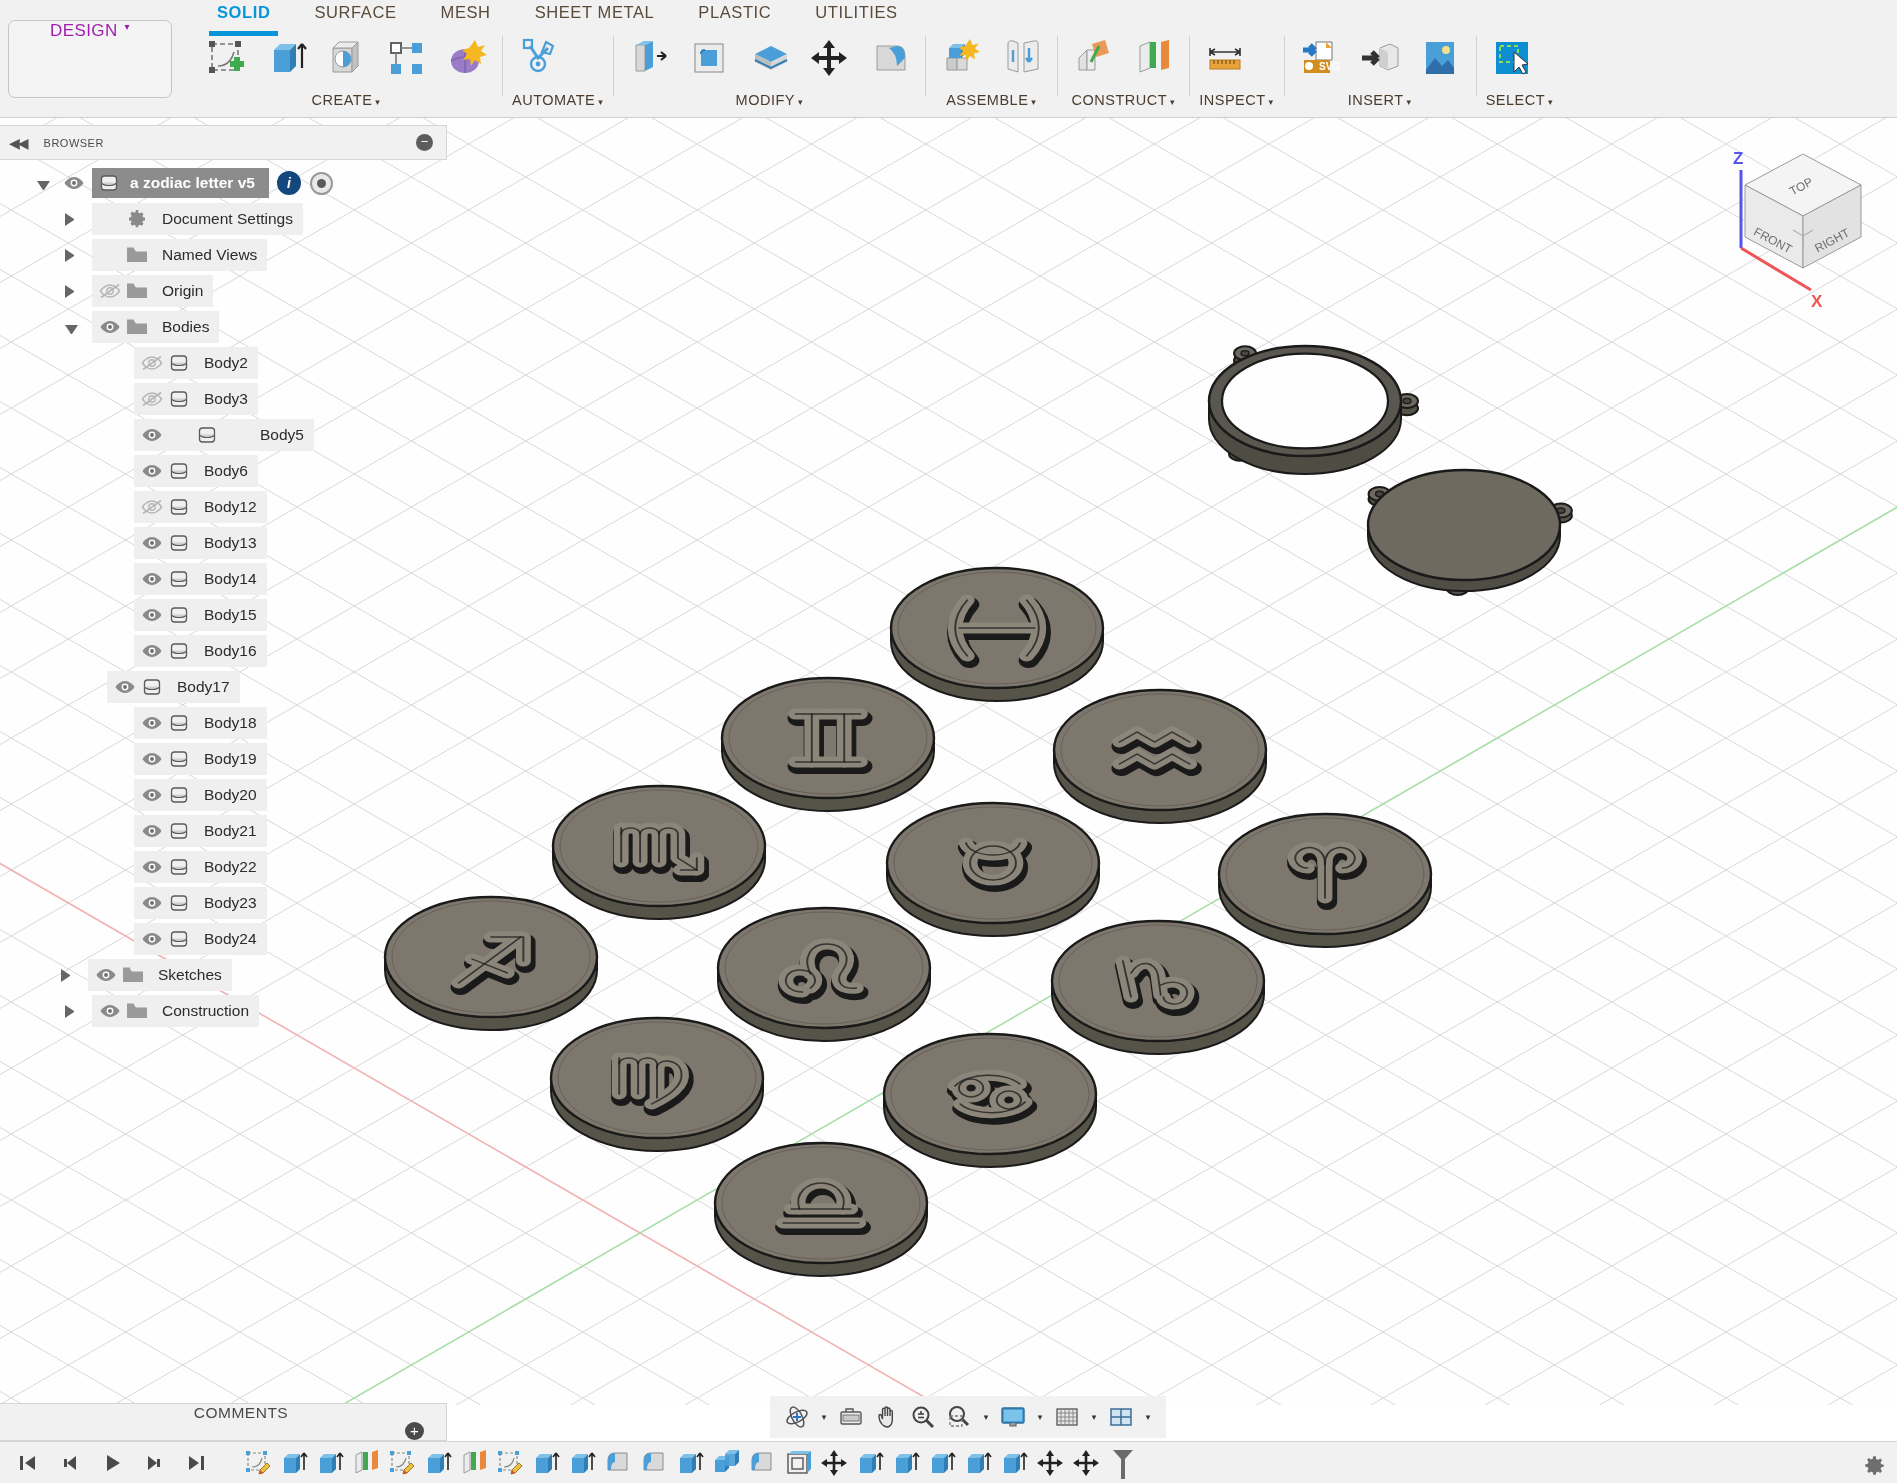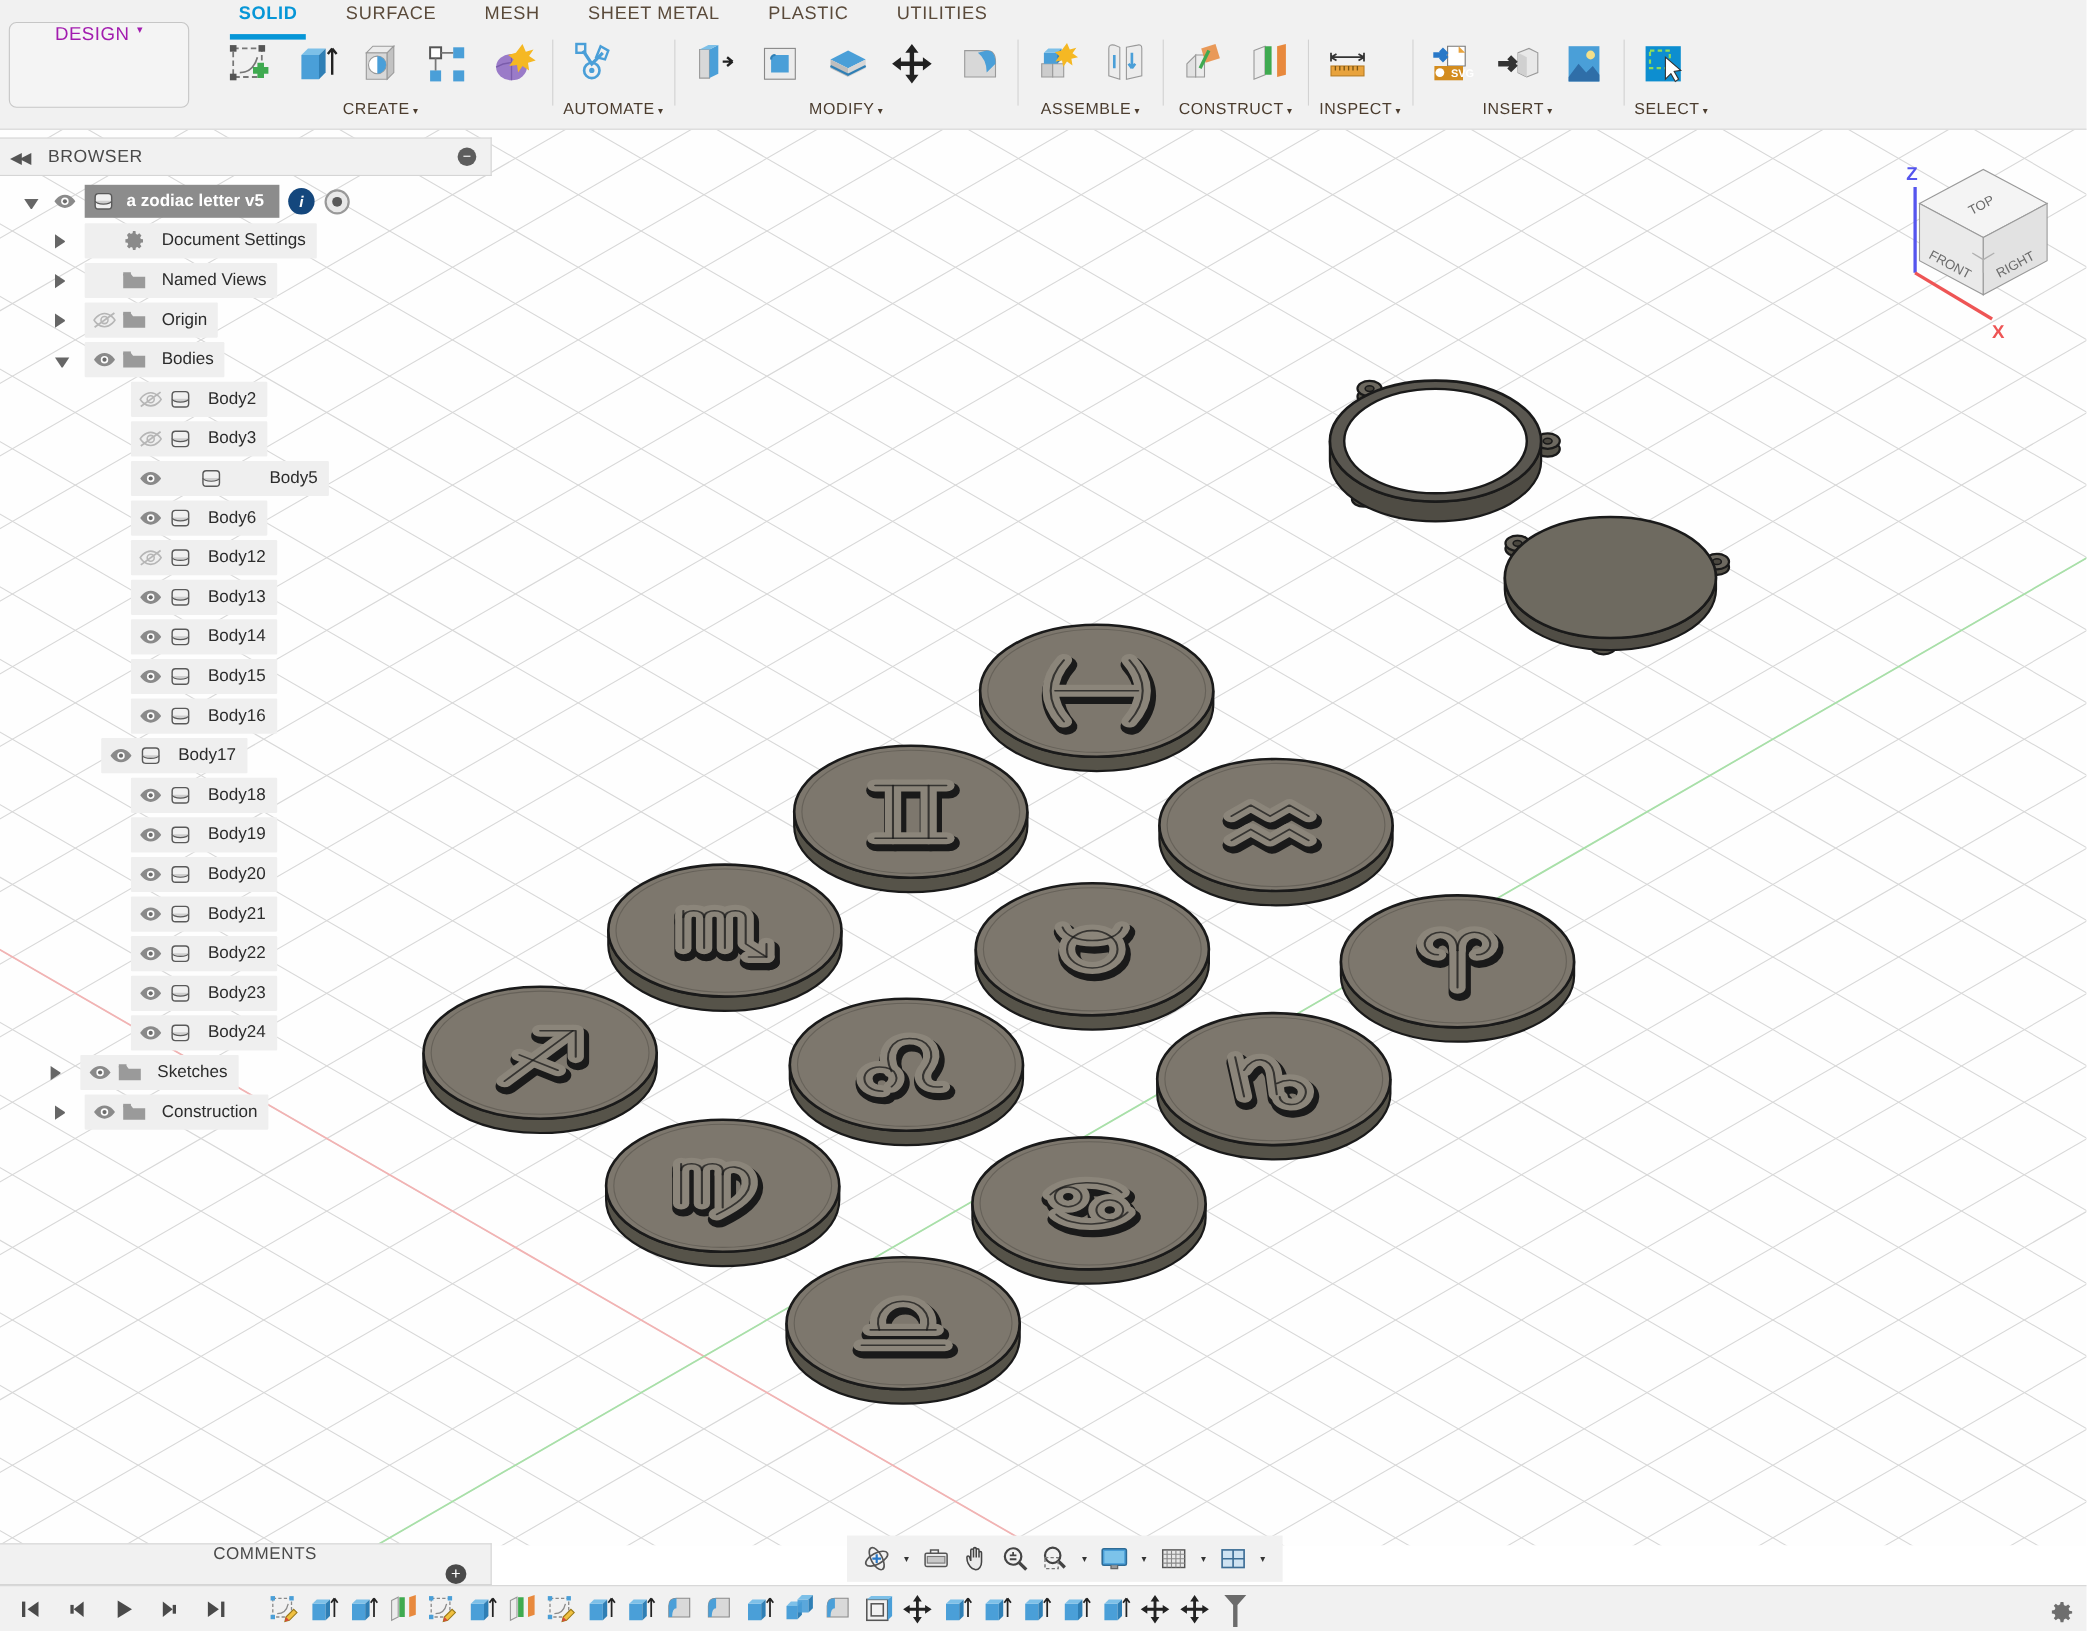--- a/index.html
+++ b/index.html
@@ -50,27 +50,27 @@
   }
   .glabel .caret { font-size: 9px; margin-left: 3px; }
 
   
   #browser-header {
     position: absolute; left: 0; top: 125px; width: 447px; height: 35px;
     background: #f1f1f1; border: 1px solid #d5d5d5; border-left: none;
     display: flex; align-items: center;
   }
   #browser-header .collapse { margin-left: 9px; color: #555; font-size: 14px; cursor: pointer; letter-spacing: -2px; }
-  #browser-header .btitle { margin-left: 17px; font-size: 16px; color: #4a4a4a; letter-spacing: .5px; }
+  #browser-header .btitle { margin-left: 17px; font-size: 11px; color: #4a4a4a; letter-spacing: .5px; }
   #browser-header .minus {
     margin-left: auto; margin-right: 13px; width: 17px; height: 17px; border-radius: 50%;
     background: #5d5d5d; color: #fff; font-size: 13px; line-height: 15px; text-align: center; cursor: pointer;
   }
 
-  #tree { position: absolute; left: 0; top: 165px; width: 447px; }
+  #tree { position: absolute; left: 15px; top: 165px; width: 447px; }
   .trow { display: flex; align-items: center; height: 36px; font-size: 15.5px; color: #2c2c2c; }
   .tri {
     width: 13px; height: 13px; cursor: pointer; flex: 0 0 13px;
   }
   .tri.closed { border-left: 9px solid #666; border-top: 6px solid transparent; border-bottom: 6px solid transparent; width:0; }
   .tri.open { border-top: 9px solid #666; border-right: 6px solid transparent; border-left: 6px solid transparent; height:0; width:0; margin-top:4px; }
   .tri.none { visibility: hidden; }
   .eye { width: 28px; height: 24px; display: flex; align-items: center; justify-content: center; cursor: pointer; }
   .nodeicon { width: 26px; height: 24px; display: flex; align-items: center; justify-content: center; }
   .label-chip { background: #efefef; padding: 4px 10px 4px 4px; display: flex; align-items: center; border-radius: 1px; }

